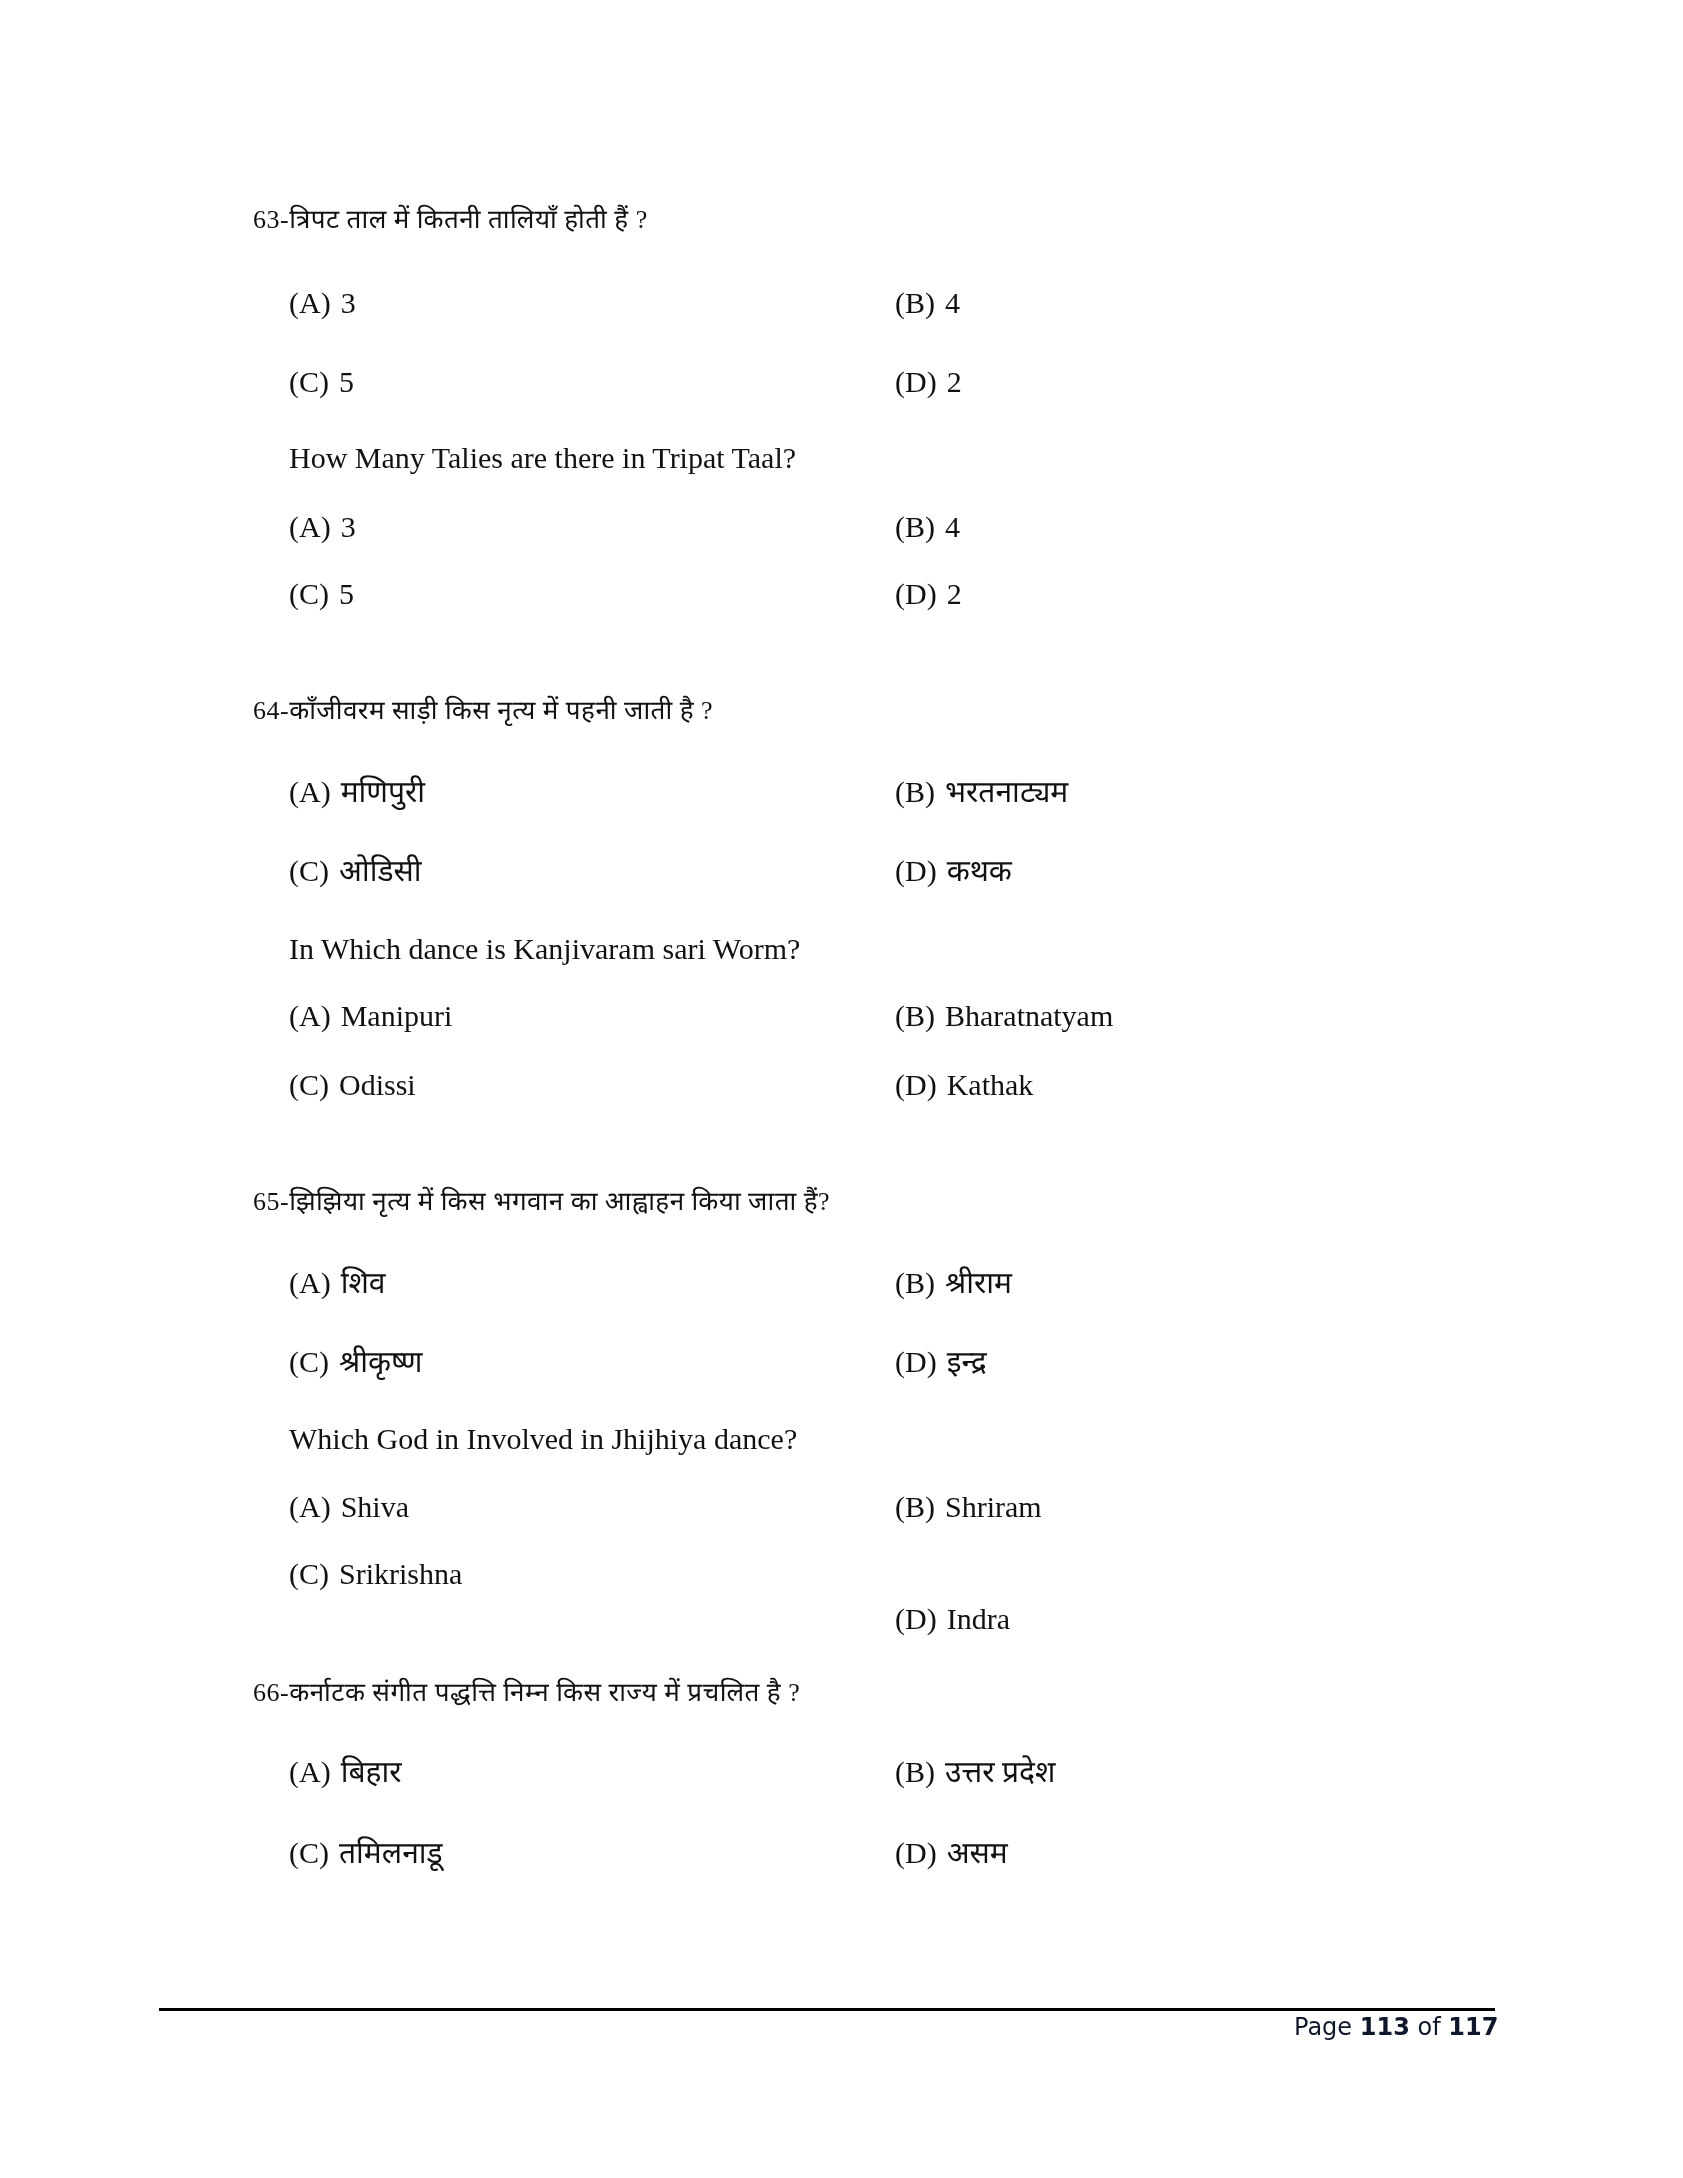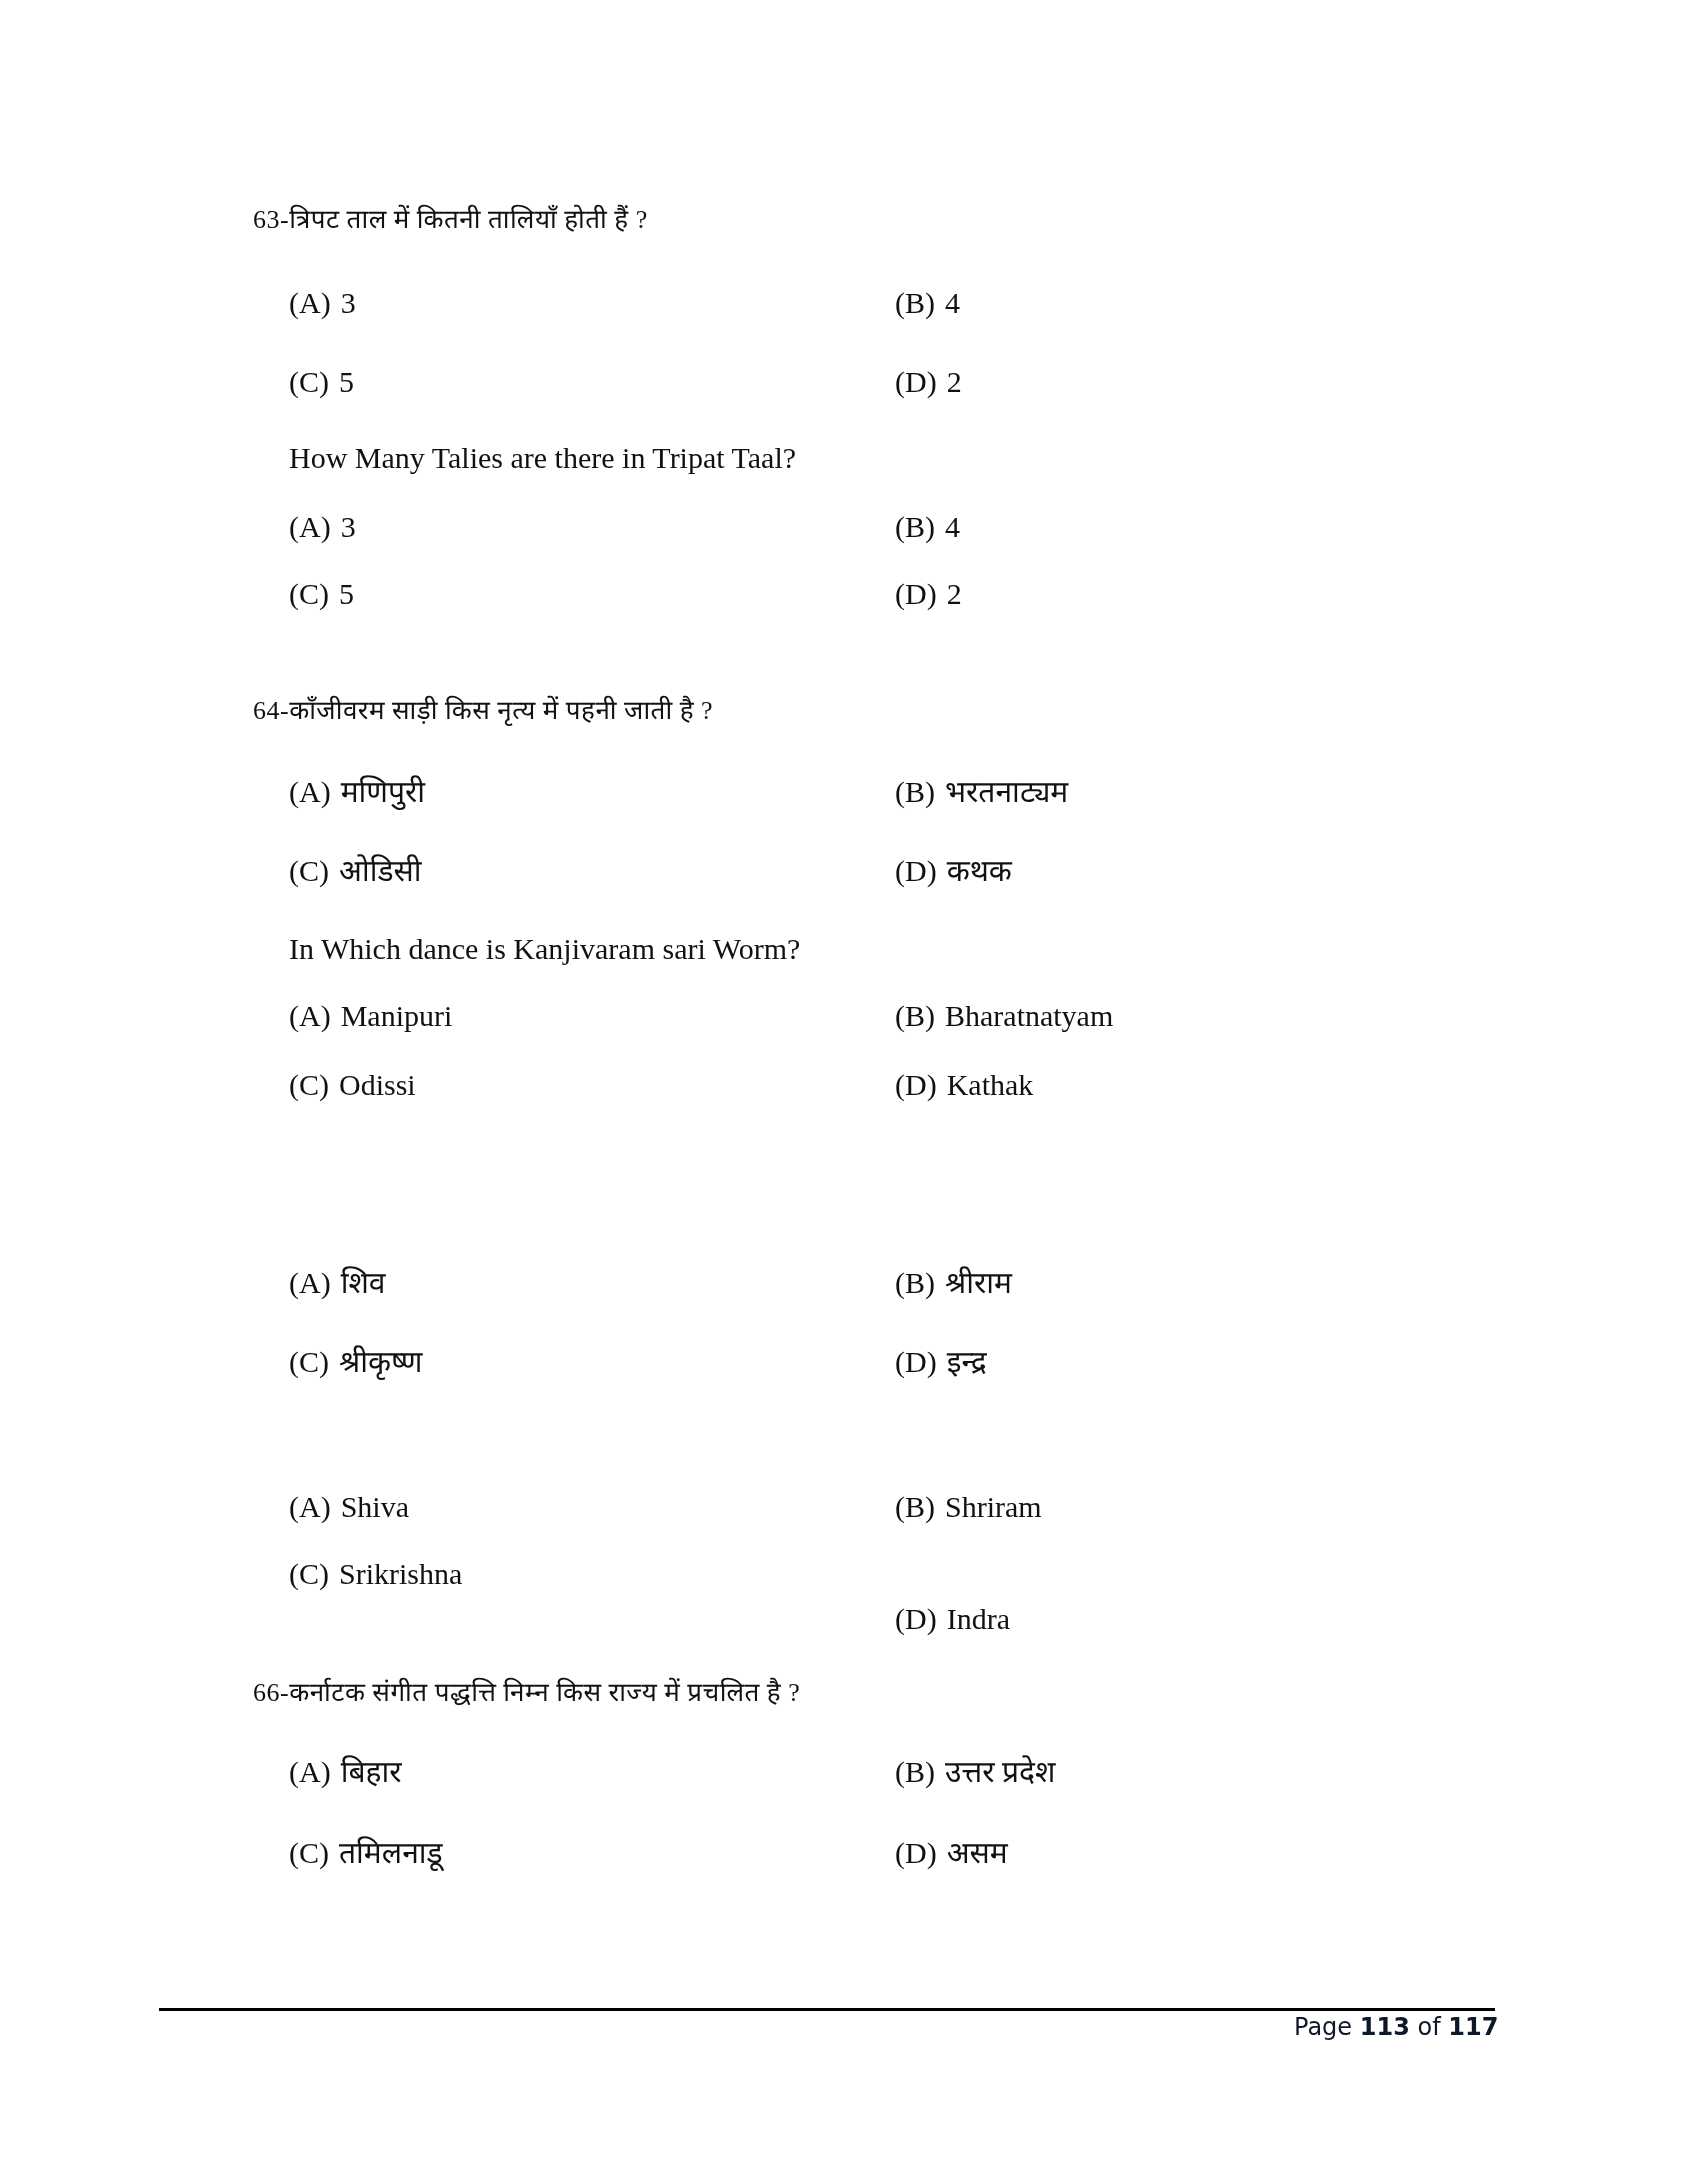--- a/index.html
+++ b/index.html
@@ -87,25 +87,27 @@
   <div class="opt col-b" style="top:772px;"><span class="lbl">(B)</span><span>भरतनाट्यम</span></div>
   <div class="opt col-a" style="top:851px;"><span class="lbl">(C)</span><span>ओडिसी</span></div>
   <div class="opt col-b" style="top:851px;"><span class="lbl">(D)</span><span>कथक</span></div>
 
   <div class="q-en" style="top:929px;">In Which dance is Kanjivaram sari Worm?</div>
   <div class="opt col-a" style="top:996px;"><span class="lbl">(A)</span><span>Manipuri</span></div>
   <div class="opt col-b" style="top:996px;"><span class="lbl">(B)</span><span>Bharatnatyam</span></div>
   <div class="opt col-a" style="top:1065px;"><span class="lbl">(C)</span><span>Odissi</span></div>
   <div class="opt col-b" style="top:1065px;text-align:right;"><span class="lbl">(D)</span><span>Kathak</span></div>
 
+  <div class="q-title" style="top:1182px;">65-झिझिया नृत्य में किस भगवान का आह्वाहन किया जाता हैं?</div>
   <div class="opt col-a" style="top:1263px;"><span class="lbl">(A)</span><span>शिव</span></div>
   <div class="opt col-b" style="top:1263px;"><span class="lbl">(B)</span><span>श्रीराम</span></div>
   <div class="opt col-a" style="top:1342px;"><span class="lbl">(C)</span><span>श्रीकृष्ण</span></div>
   <div class="opt col-b" style="top:1342px;"><span class="lbl">(D)</span><span>इन्द्र</span></div>
 
+  <div class="q-en" style="top:1419px;">Which God in Involved in Jhijhiya dance?</div>
   <div class="opt col-a" style="top:1487px;"><span class="lbl">(A)</span><span>Shiva</span></div>
   <div class="opt col-b" style="top:1487px;"><span class="lbl">(B)</span><span>Shriram</span></div>
   <div class="opt col-a" style="top:1554px;"><span class="lbl">(C)</span><span>Srikrishna</span></div>
   <div class="opt col-b" style="top:1554px;margin-top:45px;"><span class="lbl">(D)</span><span>Indra</span></div>
 
   <div class="q-title" style="top:1673px;">66-कर्नाटक संगीत पद्धत्ति निम्न किस राज्य में प्रचलित है ?</div>
   <div class="opt col-a" style="top:1752px;"><span class="lbl">(A)</span><span>बिहार</span></div>
   <div class="opt col-b" style="top:1752px;"><span class="lbl">(B)</span><span>उत्तर प्रदेश</span></div>
   <div class="opt col-a" style="top:1833px;"><span class="lbl">(C)</span><span>तमिलनाडू</span></div>
   <div class="opt col-b" style="top:1833px;"><span class="lbl">(D)</span><span>असम</span></div>

